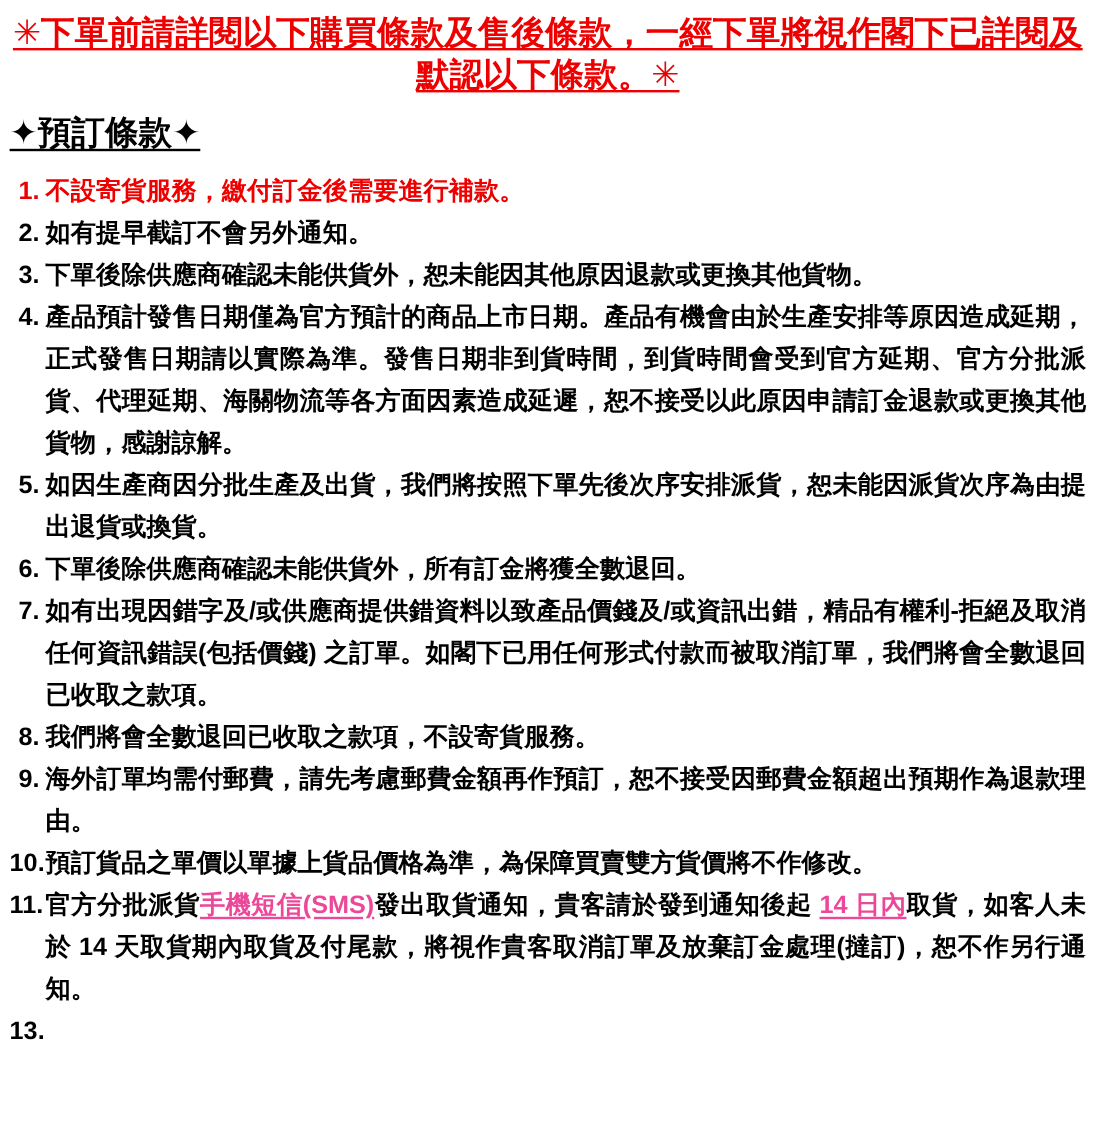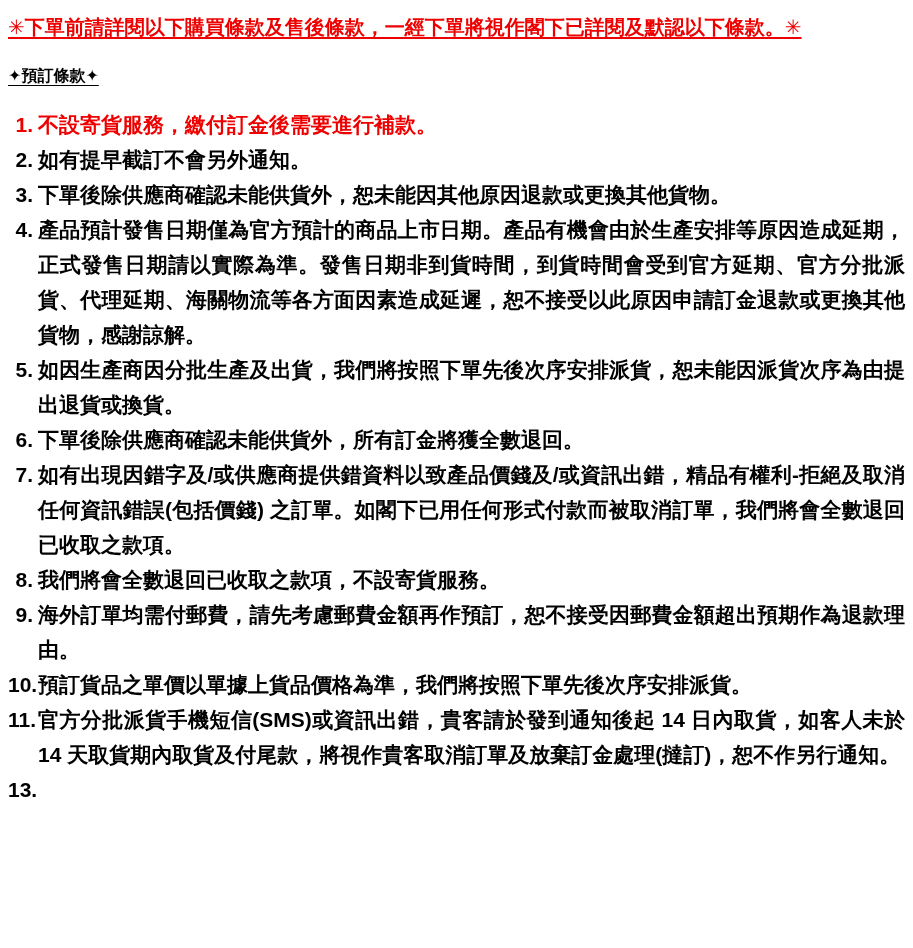--- a/index.html
+++ b/index.html
@@ -11,31 +11,32 @@
   }
   .page {
     width: 913px;
     height: 948px;
     padding: 10px 8px 0 8px;
     overflow: hidden;
     background: #ffffff;
   }
   .notice {
     margin: 0;
-    font-size: 20px;
+    font-size: 28px;
     line-height: 35px;
     color: #ee0000;
+    text-align: center;
   }
   .notice .underlined {
     text-decoration: underline;
     text-underline-offset: 3px;
   }
   .heading {
     margin: 13px 0 0 0;
-    font-size: 16px;
+    font-size: 28px;
     line-height: 35px;
     font-weight: 700;
   }
   .heading .underlined {
     text-decoration: underline;
     text-underline-offset: 4px;
   }
   ol.terms {
     list-style: none;
     margin: 14px 0 0 0;
@@ -53,21 +54,22 @@
     top: 0;
     width: 25px;
     text-align: right;
   }
   .term-text {
     text-align: justify;
   }
   li.red { color: #ee0000; }
   .seg-plain { }
   .seg-red-underline {
-    color: #000000;
+    color: #ec4899;
+    text-decoration: underline;
     text-underline-offset: 3px;
   }
 </style>
 </head>
 <body>
 
 <div class="page">
   <p class="notice"><span class="underlined">✳下單前請詳閱以下購買條款及售後條款，一經下單將視作閣下已詳閱及默認以下條款。✳</span></p>
 
   <h2 class="heading"><span class="underlined">✦預訂條款✦</span></h2>
@@ -104,24 +106,24 @@
       <li class="term">
         <span class="num">8.</span>
         <div class="term-text"><span class="seg-plain">我們將會全數退回已收取之款項，不設寄貨服務。</span></div>
       </li>
       <li class="term">
         <span class="num">9.</span>
         <div class="term-text"><span class="seg-plain">海外訂單均需付郵費，請先考慮郵費金額再作預訂，恕不接受因郵費金額超出預期作為退款理由。</span></div>
       </li>
       <li class="term">
         <span class="num">10.</span>
-        <div class="term-text"><span class="seg-plain">預訂貨品之單價以單據上貨品價格為準，我們將按照下單先後次序安排派貨。</span></div>
+        <div class="term-text"><span class="seg-plain">預訂貨品之單價以單據上貨品價格為準，為保障買賣雙方貨價將不作修改。</span></div>
       </li>
       <li class="term">
         <span class="num">11.</span>
-        <div class="term-text"><span class="seg-plain">官方分批派貨</span><span class="seg-red-underline">手機短信(SMS)</span><span class="seg-plain">或資訊出錯，貴客請於發到通知後起 </span><span class="seg-red-underline">14 日內</span><span class="seg-plain">取貨，如客人未於 14 天取貨期內取貨及付尾款，將視作貴客取消訂單及放棄訂金處理(撻訂)，恕不作另行通知。</span></div>
+        <div class="term-text"><span class="seg-plain">官方分批派貨</span><span class="seg-red-underline">手機短信(SMS)</span><span class="seg-plain">發出取貨通知，貴客請於發到通知後起 </span><span class="seg-red-underline">14 日內</span><span class="seg-plain">取貨，如客人未於 14 天取貨期內取貨及付尾款，將視作貴客取消訂單及放棄訂金處理(撻訂)，恕不作另行通知。</span></div>
       </li>
       <li class="term">
         <span class="num">13.</span>
         <div class="term-text"></div>
       </li>
     </ol>
 </div>
 
 </body></html>

